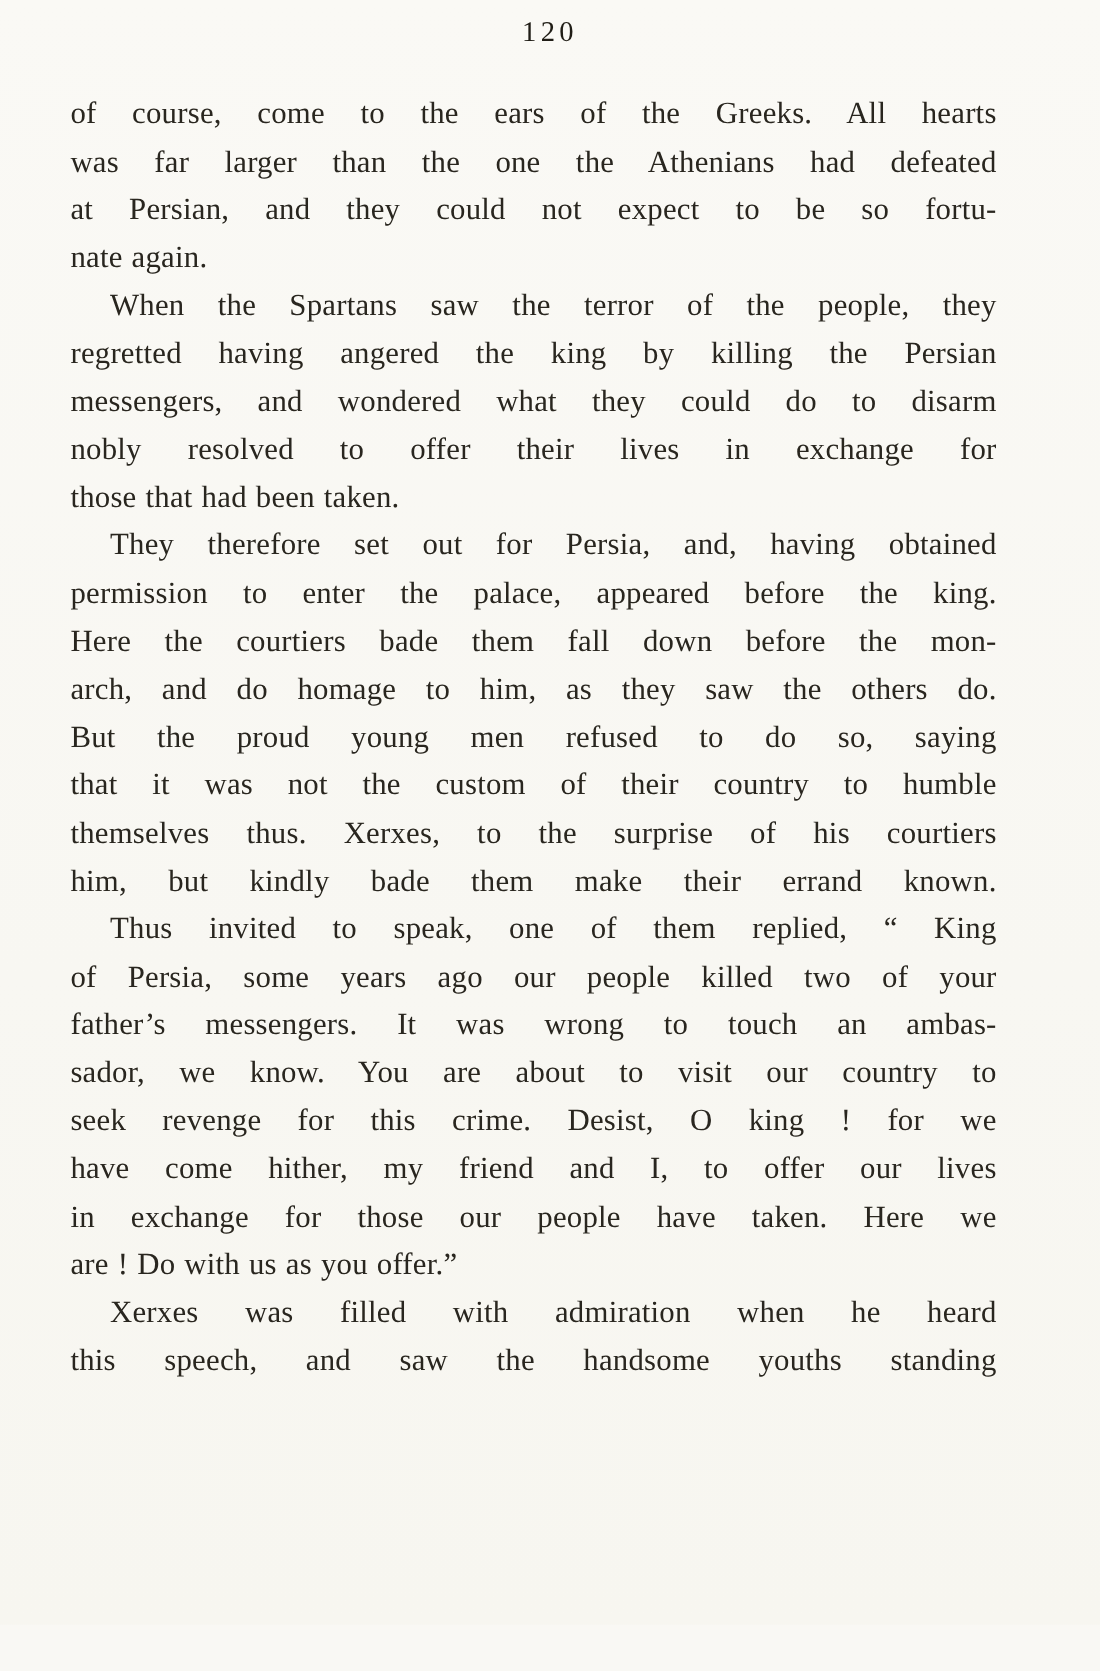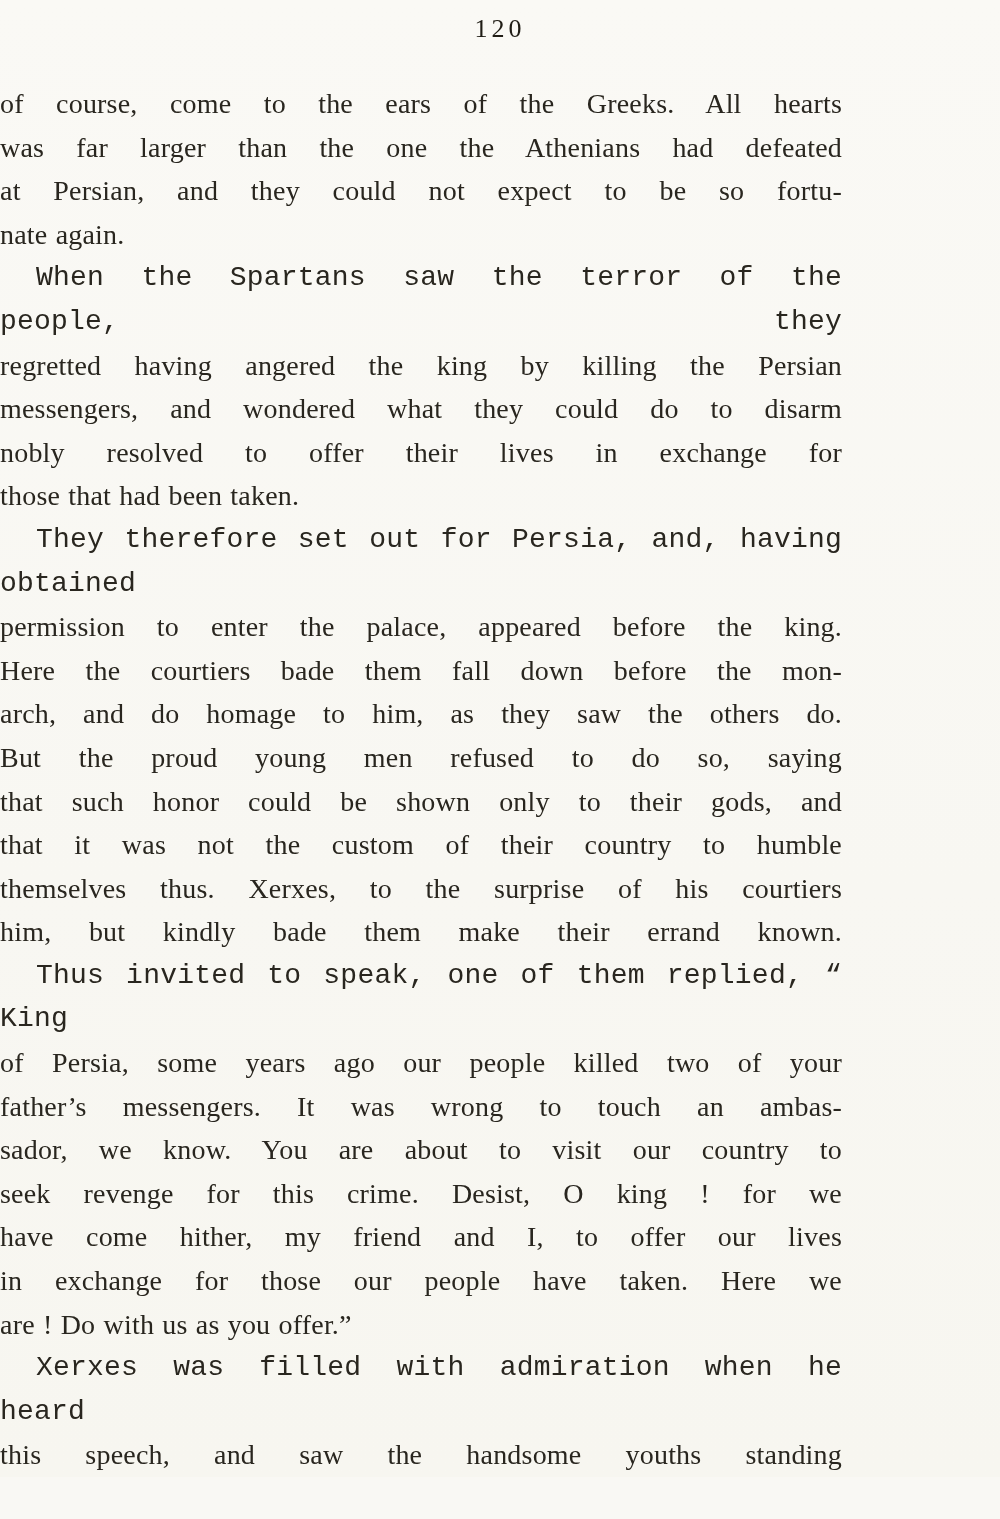--- a/index.html
+++ b/index.html
@@ -23,20 +23,21 @@
   }
   .page-number {
     padding-top: 14px;
     text-align: center;
     font-size: 26px;
     letter-spacing: 4px;
     color: #201d16;
   }
   .text-block {
     margin-top: 38px;
+    margin-left: 64px;
     width: 842px;
   }
   .paragraph {
     margin: 0;
   }
   .line {
     font-size: 28px;
     line-height: 43.6px;
     letter-spacing: 0.2px;
     word-spacing: 1px;
@@ -44,21 +45,20 @@
     text-align-last: justify;
     -moz-text-align-last: justify;
     color: #29261f;
   }
   .line.ragged {
     text-align-last: left;
     -moz-text-align-last: left;
   }
   .line.indent {
     text-indent: 36px;
-    font-family: Liberation Mono, monospace;
   }
 </style>
 </head>
 <body>
 
 <div class="book-page">
   <div class="page-number">120</div>
   <div class="text-block">
       <div class="paragraph">
         <div class="line">of course, come to the ears of the Greeks.  All hearts</div>
@@ -72,21 +72,20 @@
         <div class="line">messengers, and wondered what they could do to disarm</div>
         <div class="line">nobly resolved to offer their lives in exchange for</div>
         <div class="line ragged">those that had been taken.</div>
       </div>
       <div class="paragraph">
         <div class="line indent">They therefore set out for Persia, and, having obtained</div>
         <div class="line">permission to enter the palace, appeared before the king.</div>
         <div class="line">Here the courtiers bade them fall down before the mon-</div>
         <div class="line">arch, and do homage to him, as they saw the others do.</div>
         <div class="line">But the proud young men refused to do so, saying</div>
-        <div class="line">that such honor could be shown only to their gods, and</div>
         <div class="line">that it was not the custom of their country to humble</div>
         <div class="line">themselves thus.  Xerxes, to the surprise of his courtiers</div>
         <div class="line">him, but kindly bade them make their errand known.</div>
       </div>
       <div class="paragraph">
         <div class="line indent">Thus invited to speak, one of them replied, “ King</div>
         <div class="line">of Persia, some years ago our people killed two of your</div>
         <div class="line">father’s messengers.  It was wrong to touch an ambas-</div>
         <div class="line">sador, we know.  You are about to visit our country to</div>
         <div class="line">seek revenge for this crime.  Desist, O king !  for we</div>

